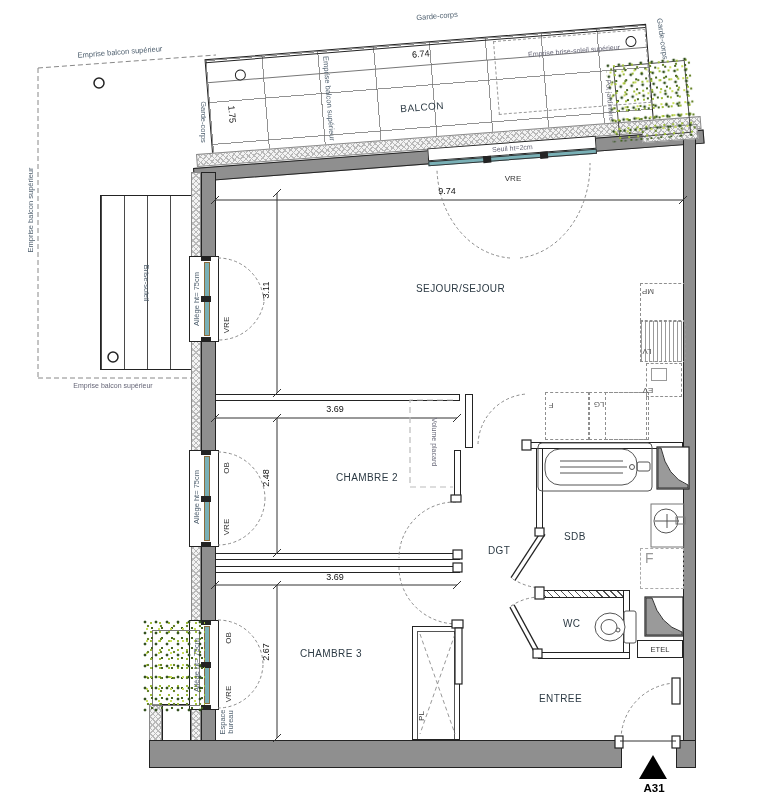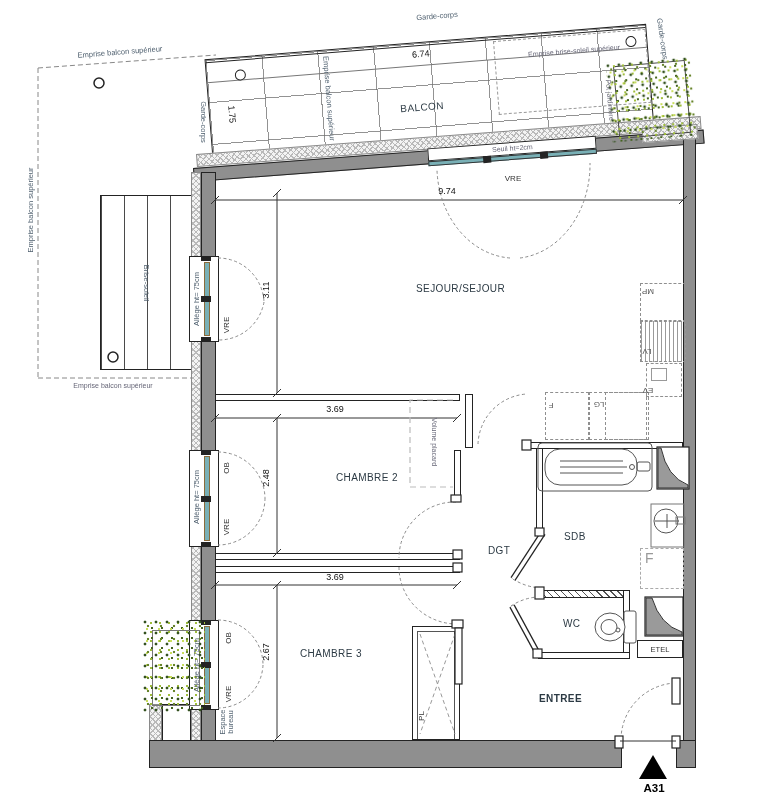--- a/index.html
+++ b/index.html
@@ -303,21 +303,21 @@
     </g>
     <path d="M620,741 H676" stroke="#333" stroke-width="1"></path>
   </svg>
 
   <div class="abs room z4" style="left:416px;top:283px;">SEJOUR/SEJOUR</div>
   <div class="abs room z4" style="left:302px;top:472px;margin-left:34px;">CHAMBRE 2</div>
   <div class="abs room z4" style="left:300px;top:648px;">CHAMBRE 3</div>
   <div class="abs room z4" style="left:488px;top:545px;">DGT</div>
   <div class="abs room z4" style="left:564px;top:531px;">SDB</div>
   <div class="abs room z4" style="left:563px;top:618px;">WC</div>
-  <div class="abs room z4" style="left:539px;top:693px;font-weight:bold;">ENTREE</div>
+  <div class="abs room z4" style="left:539px;top:693px;">ENTREE</div>
 
   <div class="abs dim ctr z4" style="left:447px;top:191px;">9.74</div>
   <div class="abs dim vt z4" style="left:266px;top:290px;">3.11</div>
   <div class="abs dim ctr z4" style="left:335px;top:409px;">3.69</div>
   <div class="abs dim vt z4" style="left:266px;top:478px;">2.48</div>
   <div class="abs dim ctr z4" style="left:335px;top:577px;">3.69</div>
   <div class="abs dim vt z4" style="left:266px;top:652px;">2.67</div>
 
   <div class="abs z4" id="a31tri"></div>
   <div class="abs ctr z4" style="left:654px;top:788px;font-size:11.5px;font-weight:bold;color:#000;">A31</div>

